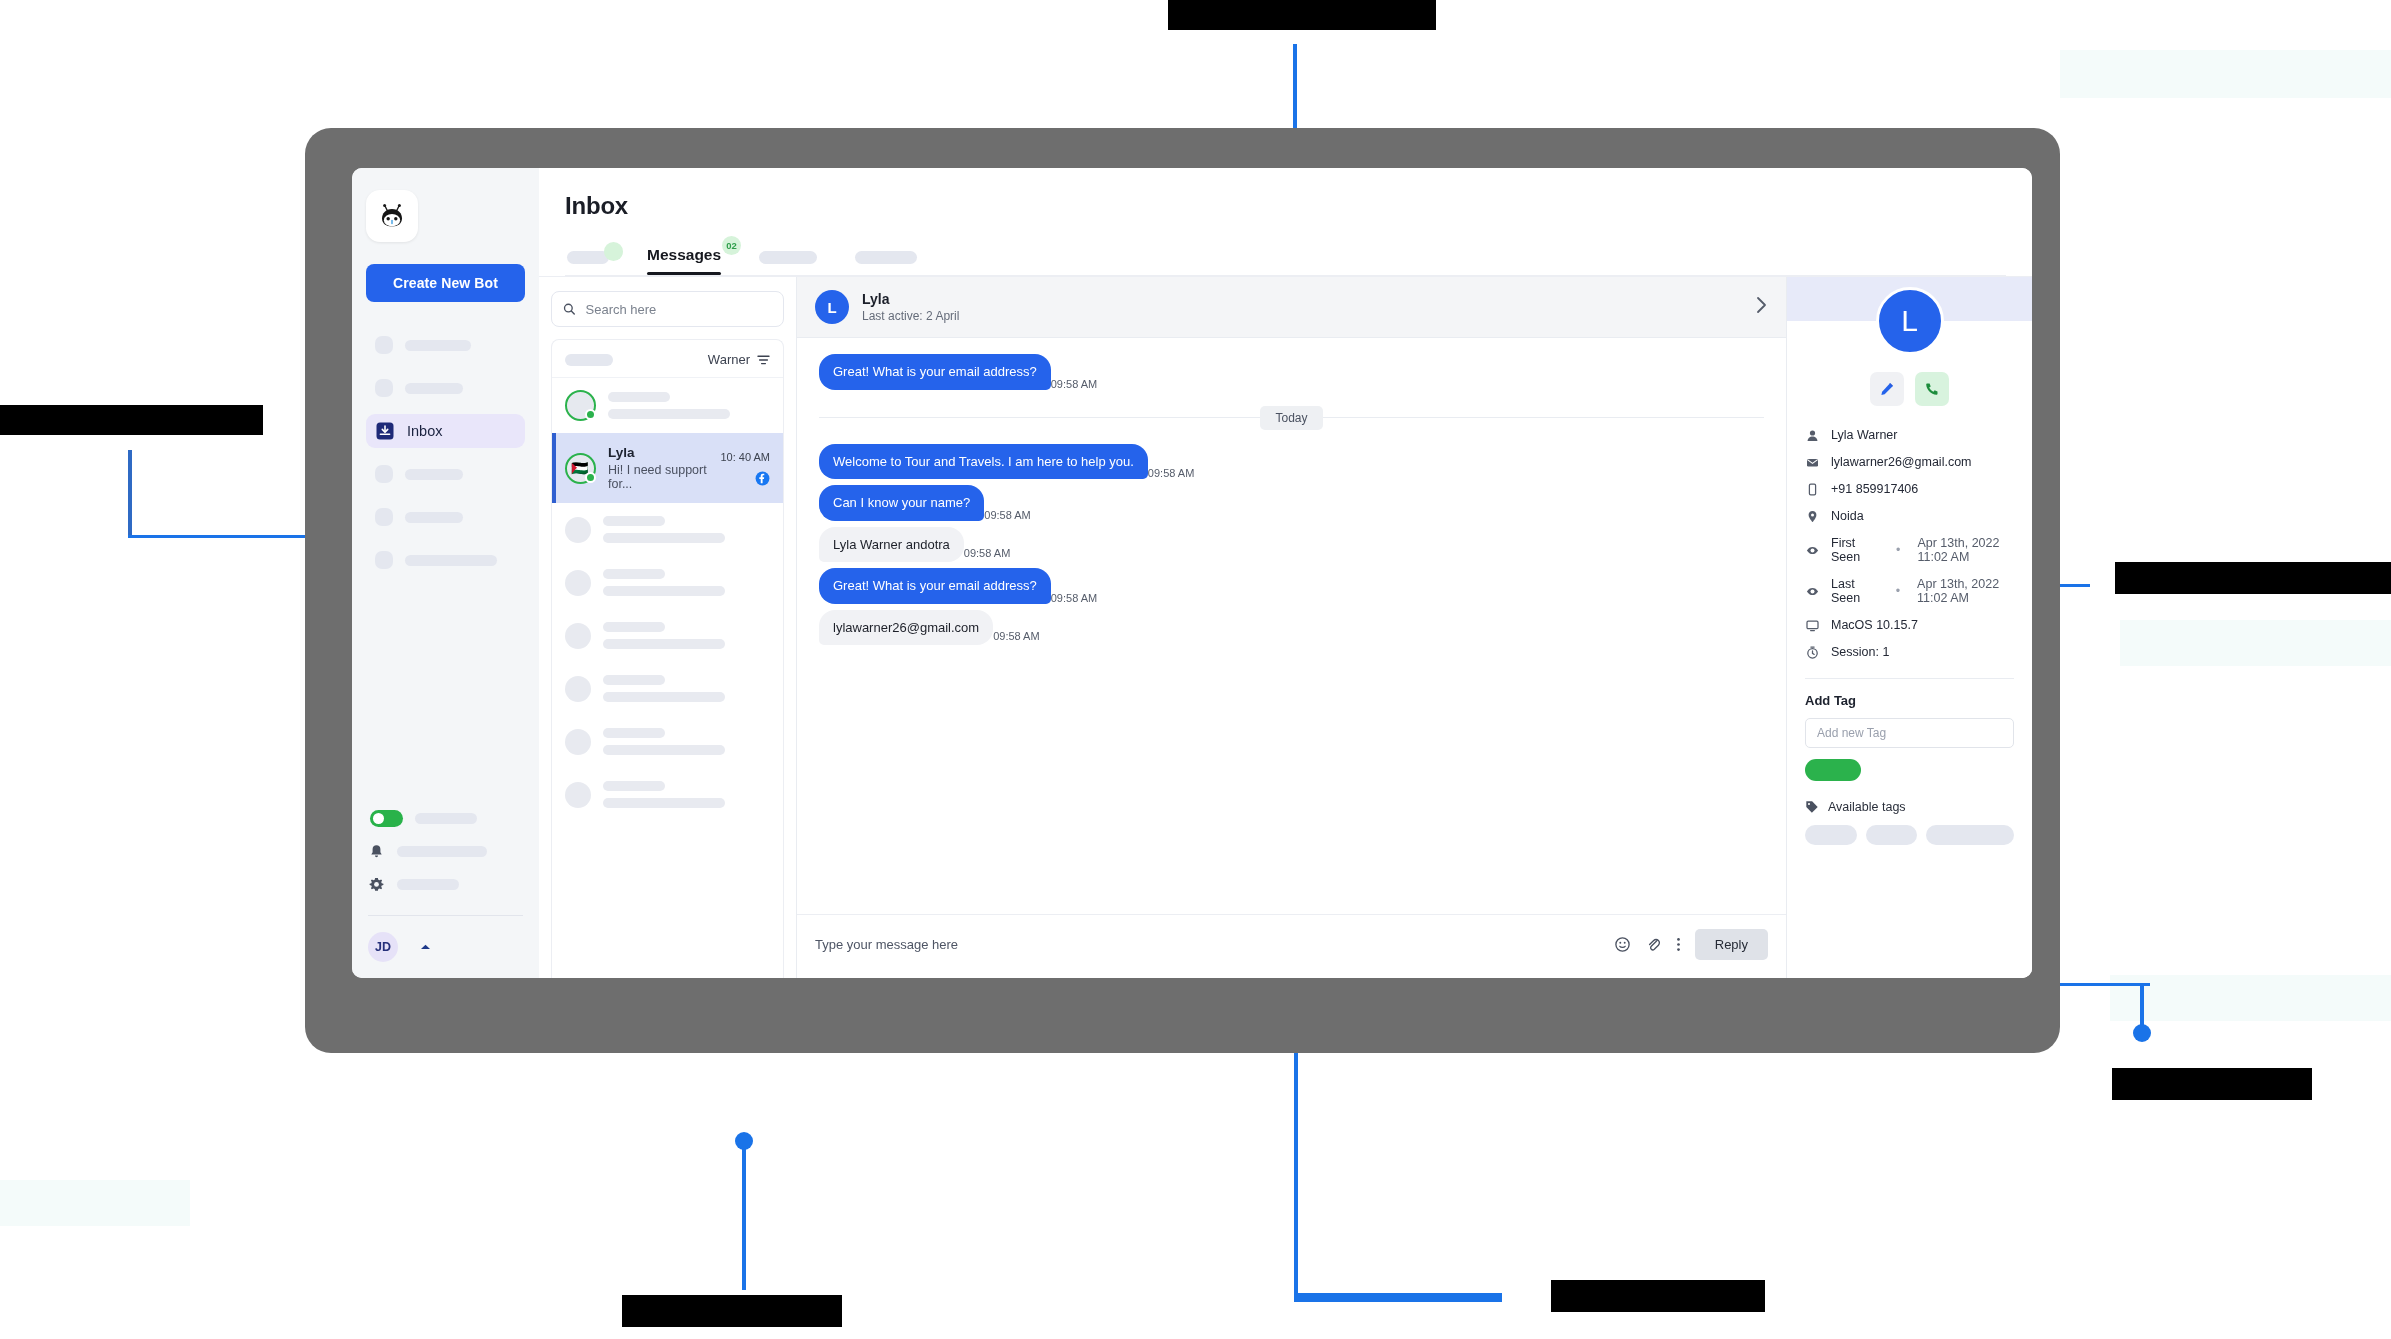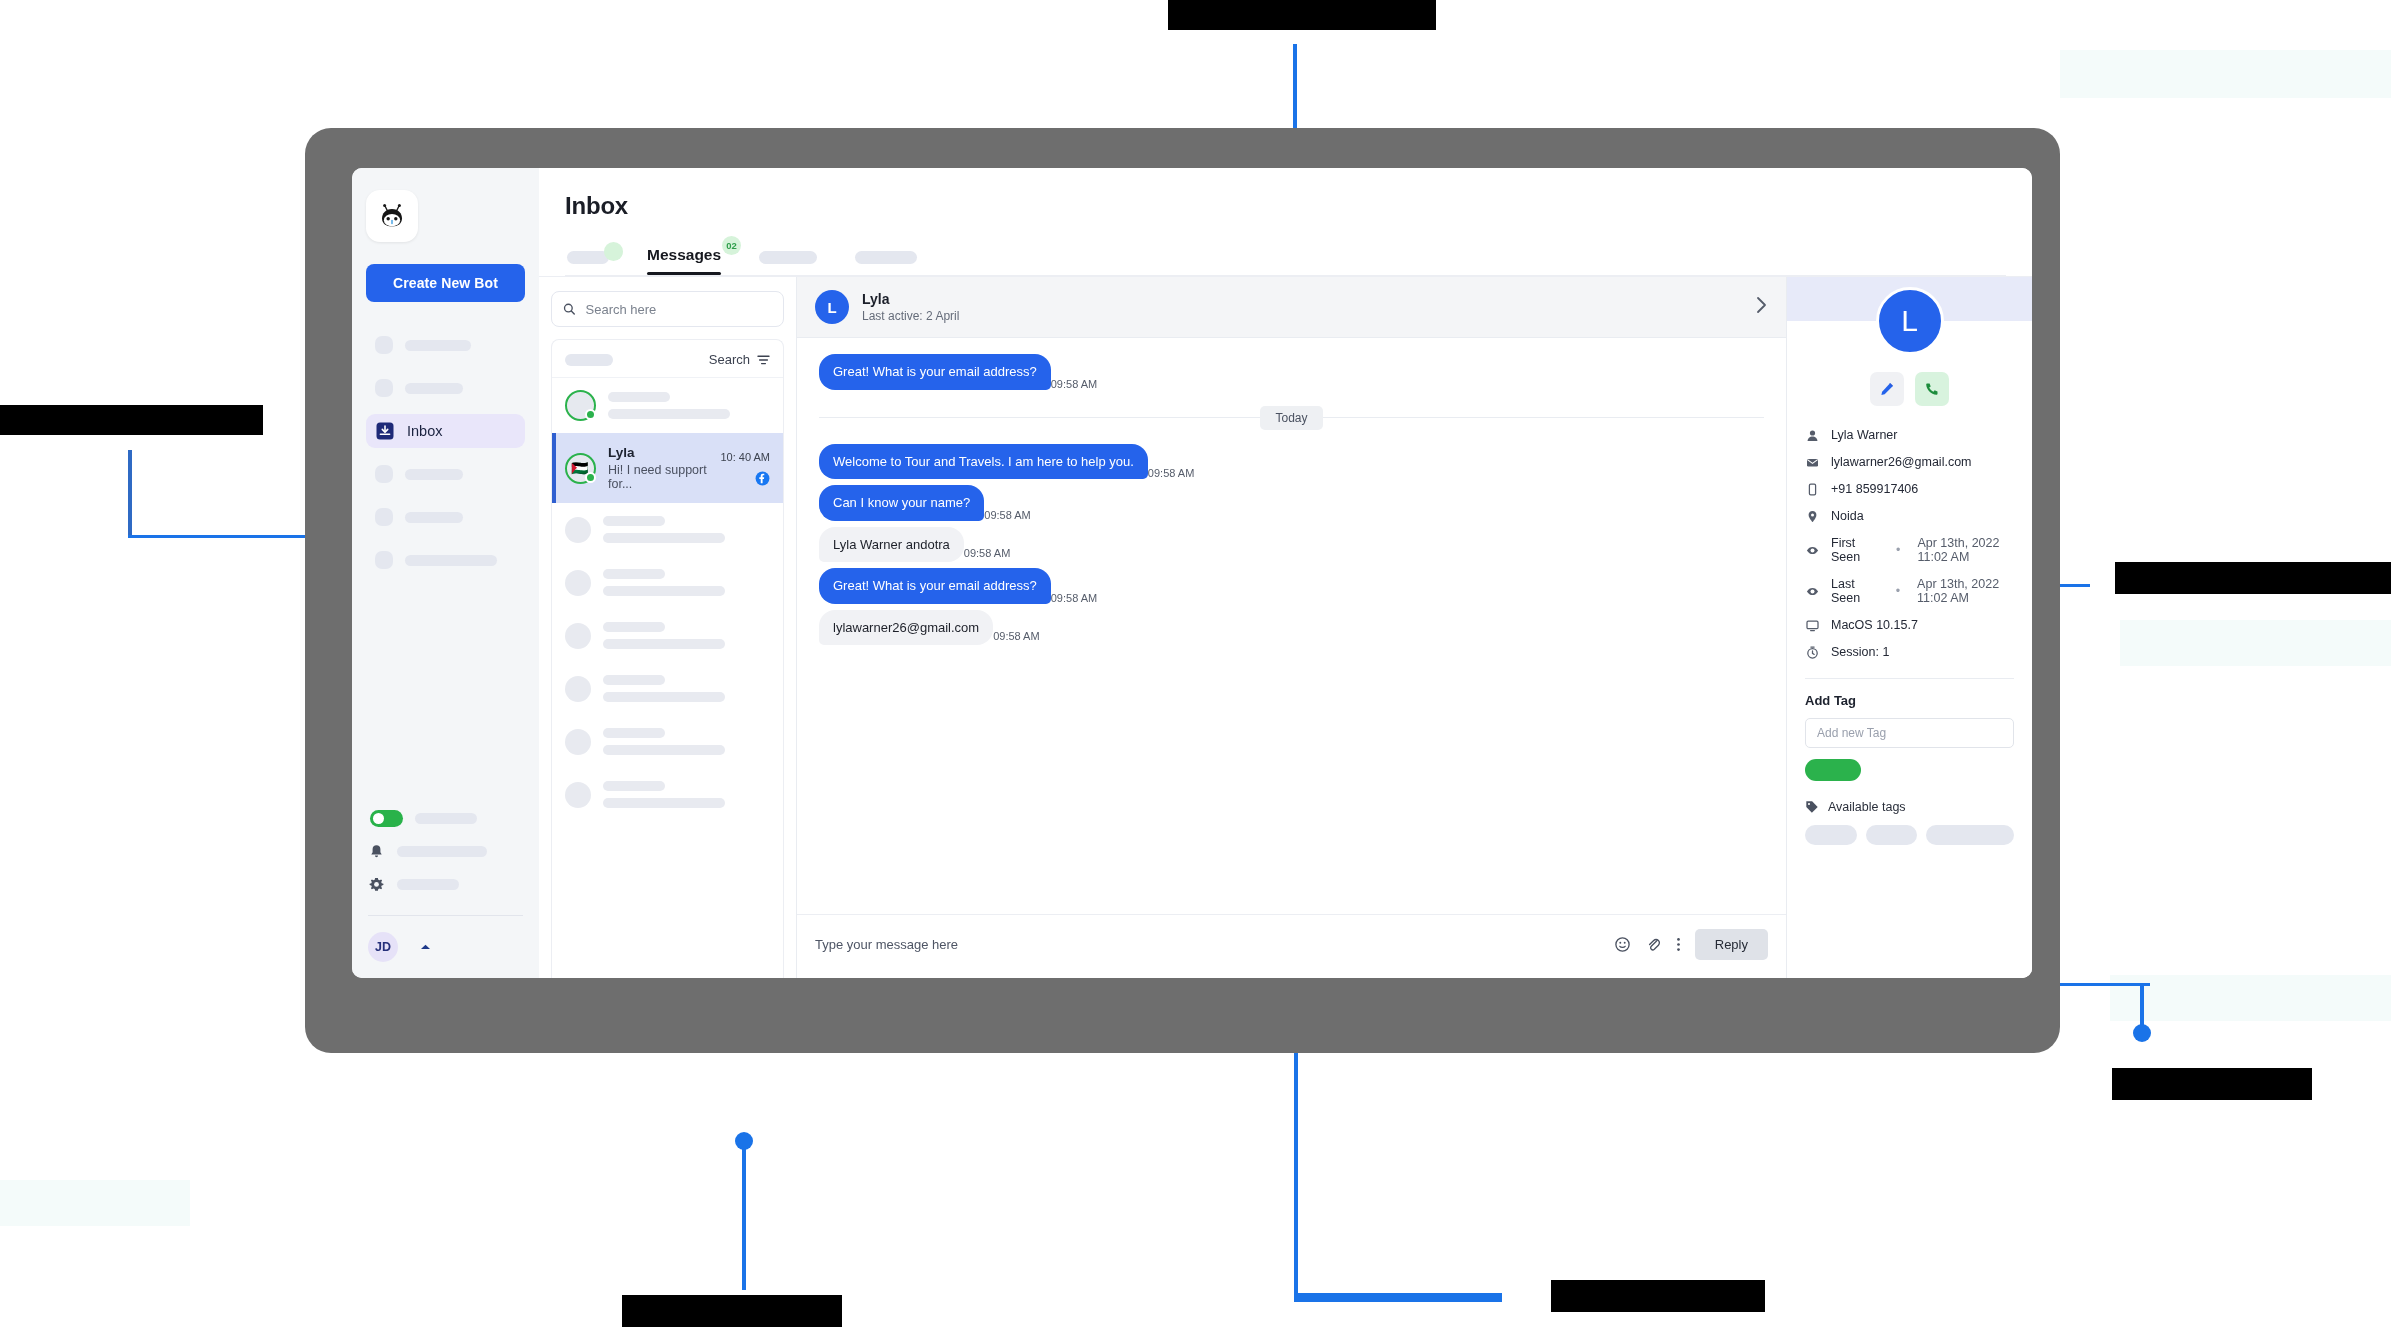--- a/index.html
+++ b/index.html
@@ -419,21 +419,21 @@
               <circle cx="6" cy="6" r="4.3" stroke="#4a5160" stroke-width="1.5" fill="none"></circle>
               <path d="M9.3 9.3 L12.6 12.6" stroke="#4a5160" stroke-width="1.6" stroke-linecap="round"></path>
             </svg>
             <input type="text" placeholder="Search here" style="">
           </div>
 
           <div class="conv-panel">
             <div class="conv-head">
               <span class="sk-bar"></span>
               <span class="filters">
-                <span>Search</span>
+                <span>Warner</span>
                 <svg width="13" height="12" viewBox="0 0 13 12">
                   <path d="M1 2.2 L12 2.2 M2.6 6 L10.4 6 M4.6 9.6 L8.4 9.6" stroke="#3c4250" stroke-width="1.4" stroke-linecap="round"></path>
                 </svg>
               </span>
             </div>
 
             <div class="conv-scroll">
 
               <div class="conv-item">
                 <span class="av-ring">

